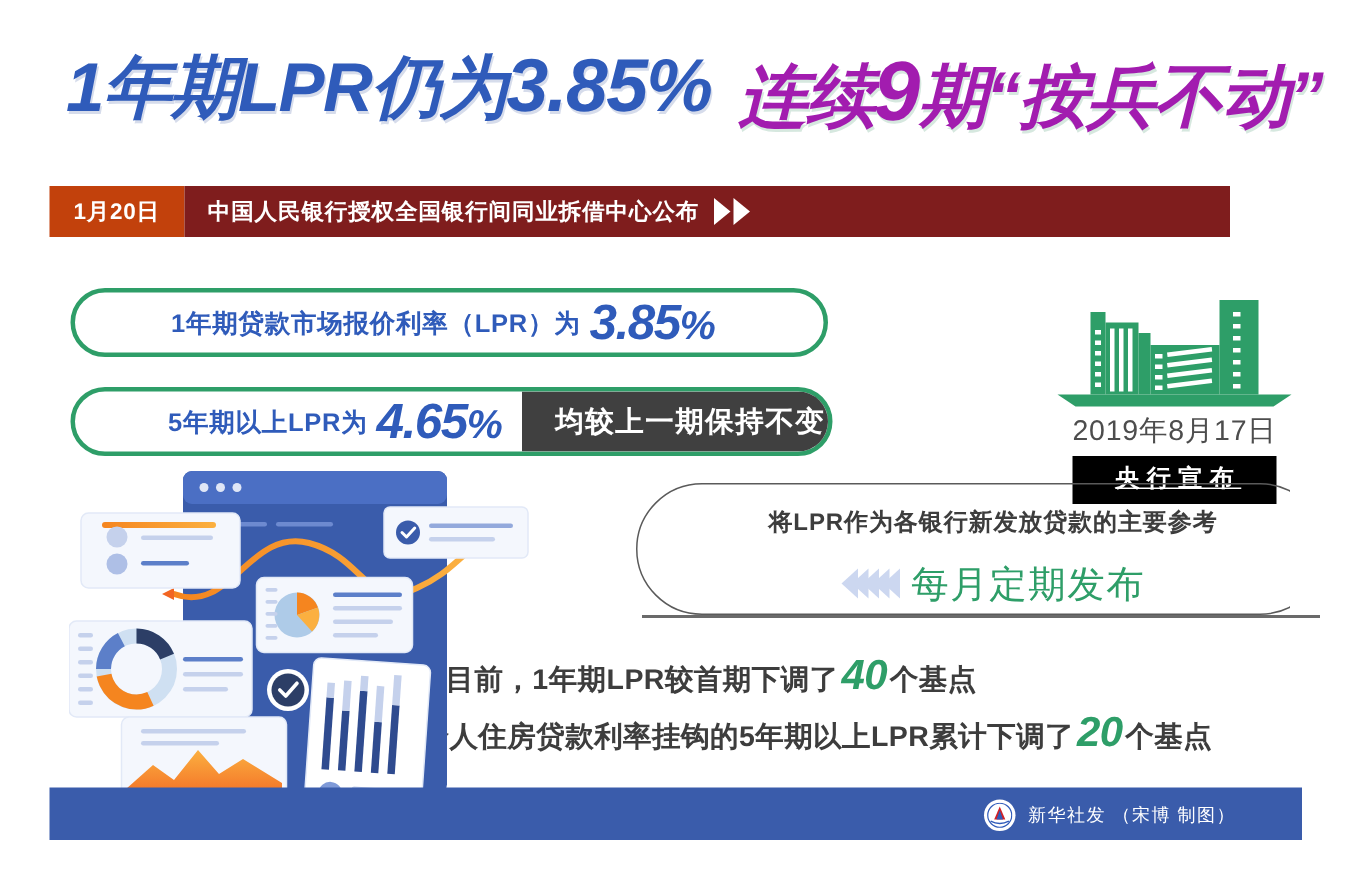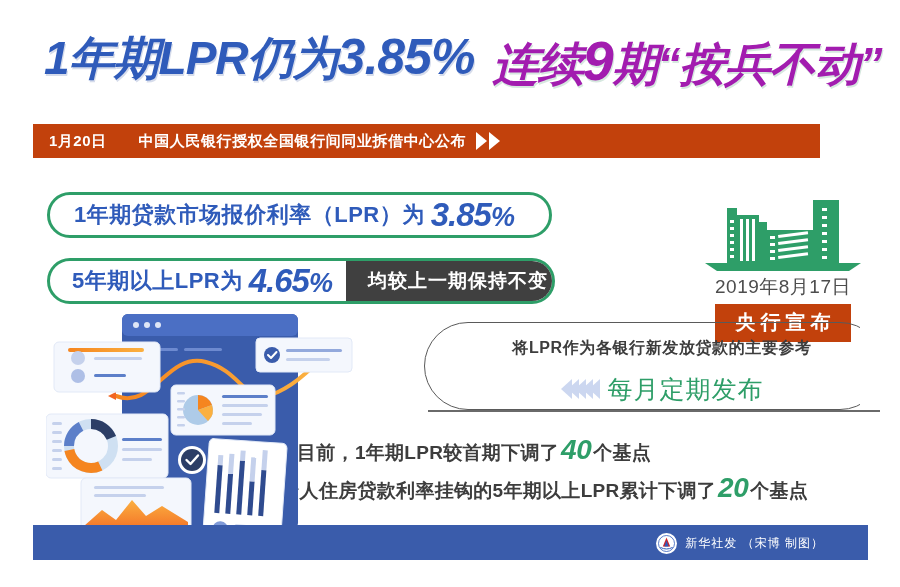--- a/index.html
+++ b/index.html
@@ -30,58 +30,58 @@
   }
   .t-green .big{font-size:56px;}
 
   
   .subbar{position:absolute;left:33px;top:124px;height:34px;display:flex;align-items:stretch;}
   .subbar .date{
     background:#c2410c;color:#fff;font-size:15px;font-weight:bold;
     display:flex;align-items:center;padding:0 16px;letter-spacing:.5px;
   }
   .subbar .headline{
-    background:#c2410c;color:#fff;font-size:15px;font-weight:bold;
+    background:#7f1d1d;color:#fff;font-size:15px;font-weight:bold;
     display:flex;align-items:center;padding:0 14px 0 16px;width:697px;
     letter-spacing:.6px;box-sizing:border-box;font-family:Liberation Mono, monospace;
   }
   .dblchev{display:inline-flex;margin-left:10px;align-items:center;}
   .dblchev i{
     display:inline-block;width:0;height:0;border-style:solid;
     border-width:9px 0 9px 11px;border-color:transparent transparent transparent #ffffff;
   }
   .dblchev i+i{margin-left:2px;}
 
   
   .pill{
     position:absolute;border:3px solid #2e9e68;border-radius:24px;
     background:#fff;display:flex;align-items:center;box-sizing:border-box;
     white-space:nowrap;overflow:hidden;
   }
   .pill1{left:47px;top:192px;width:505px;height:46px;padding-left:24px;}
   .pill2{left:47px;top:258px;width:508px;height:46px;padding-left:22px;}
-  .p-txt{color:#2f5bba;font-weight:bold;font-size:22px;letter-spacing:.5px;}
+  .p-txt{color:#2f5bba;font-weight:bold;font-size:17px;letter-spacing:.5px;margin-left:40px;}
   .p-num{color:#2f5bba;font-weight:bold;font-size:33px;font-style:italic;letter-spacing:-1px;margin-left:6px;}
   .p-num .pc{font-size:27px;}
   .green-tag{
     margin-left:14px;background:#404040;color:#fff;font-weight:bold;font-size:19px;
     height:100%;display:flex;align-items:center;padding:0 22px;letter-spacing:1px;
     border-radius:0 21px 21px 0;
   }
 
   
   .bld{position:absolute;left:688px;top:194px;width:190px;}
   .bld svg{display:block;margin:0 auto;}
   .bld-date{
     text-align:center;color:#4d4d4d;font-weight:normal;font-size:19px;
     margin-top:2px;letter-spacing:.5px;
   }
   .bld-tag{
-    margin:4px auto 0;background:#c2410c;color:#fff;font-weight:bold;font-size:20px;
-    text-align:center;width:136px;padding:5px 0 6px;letter-spacing:5px;text-indent:5px;
+    margin:4px auto 0;background:#000000;color:#fff;font-weight:bold;font-size:16px;
+    text-align:center;width:136px;padding:5px 0 6px;letter-spacing:5px;text-indent:5px;text-decoration:underline;
   }
 
   
   .callout{
     position:absolute;left:424px;top:322px;width:460px;height:88px;
     border:1.6px solid #5a5a5a;border-radius:44px;box-sizing:border-box;
     background:transparent;
   }
   .callout-mask{position:absolute;left:860px;top:320px;width:48px;height:92px;background:#fff;}
   .co-line1{

